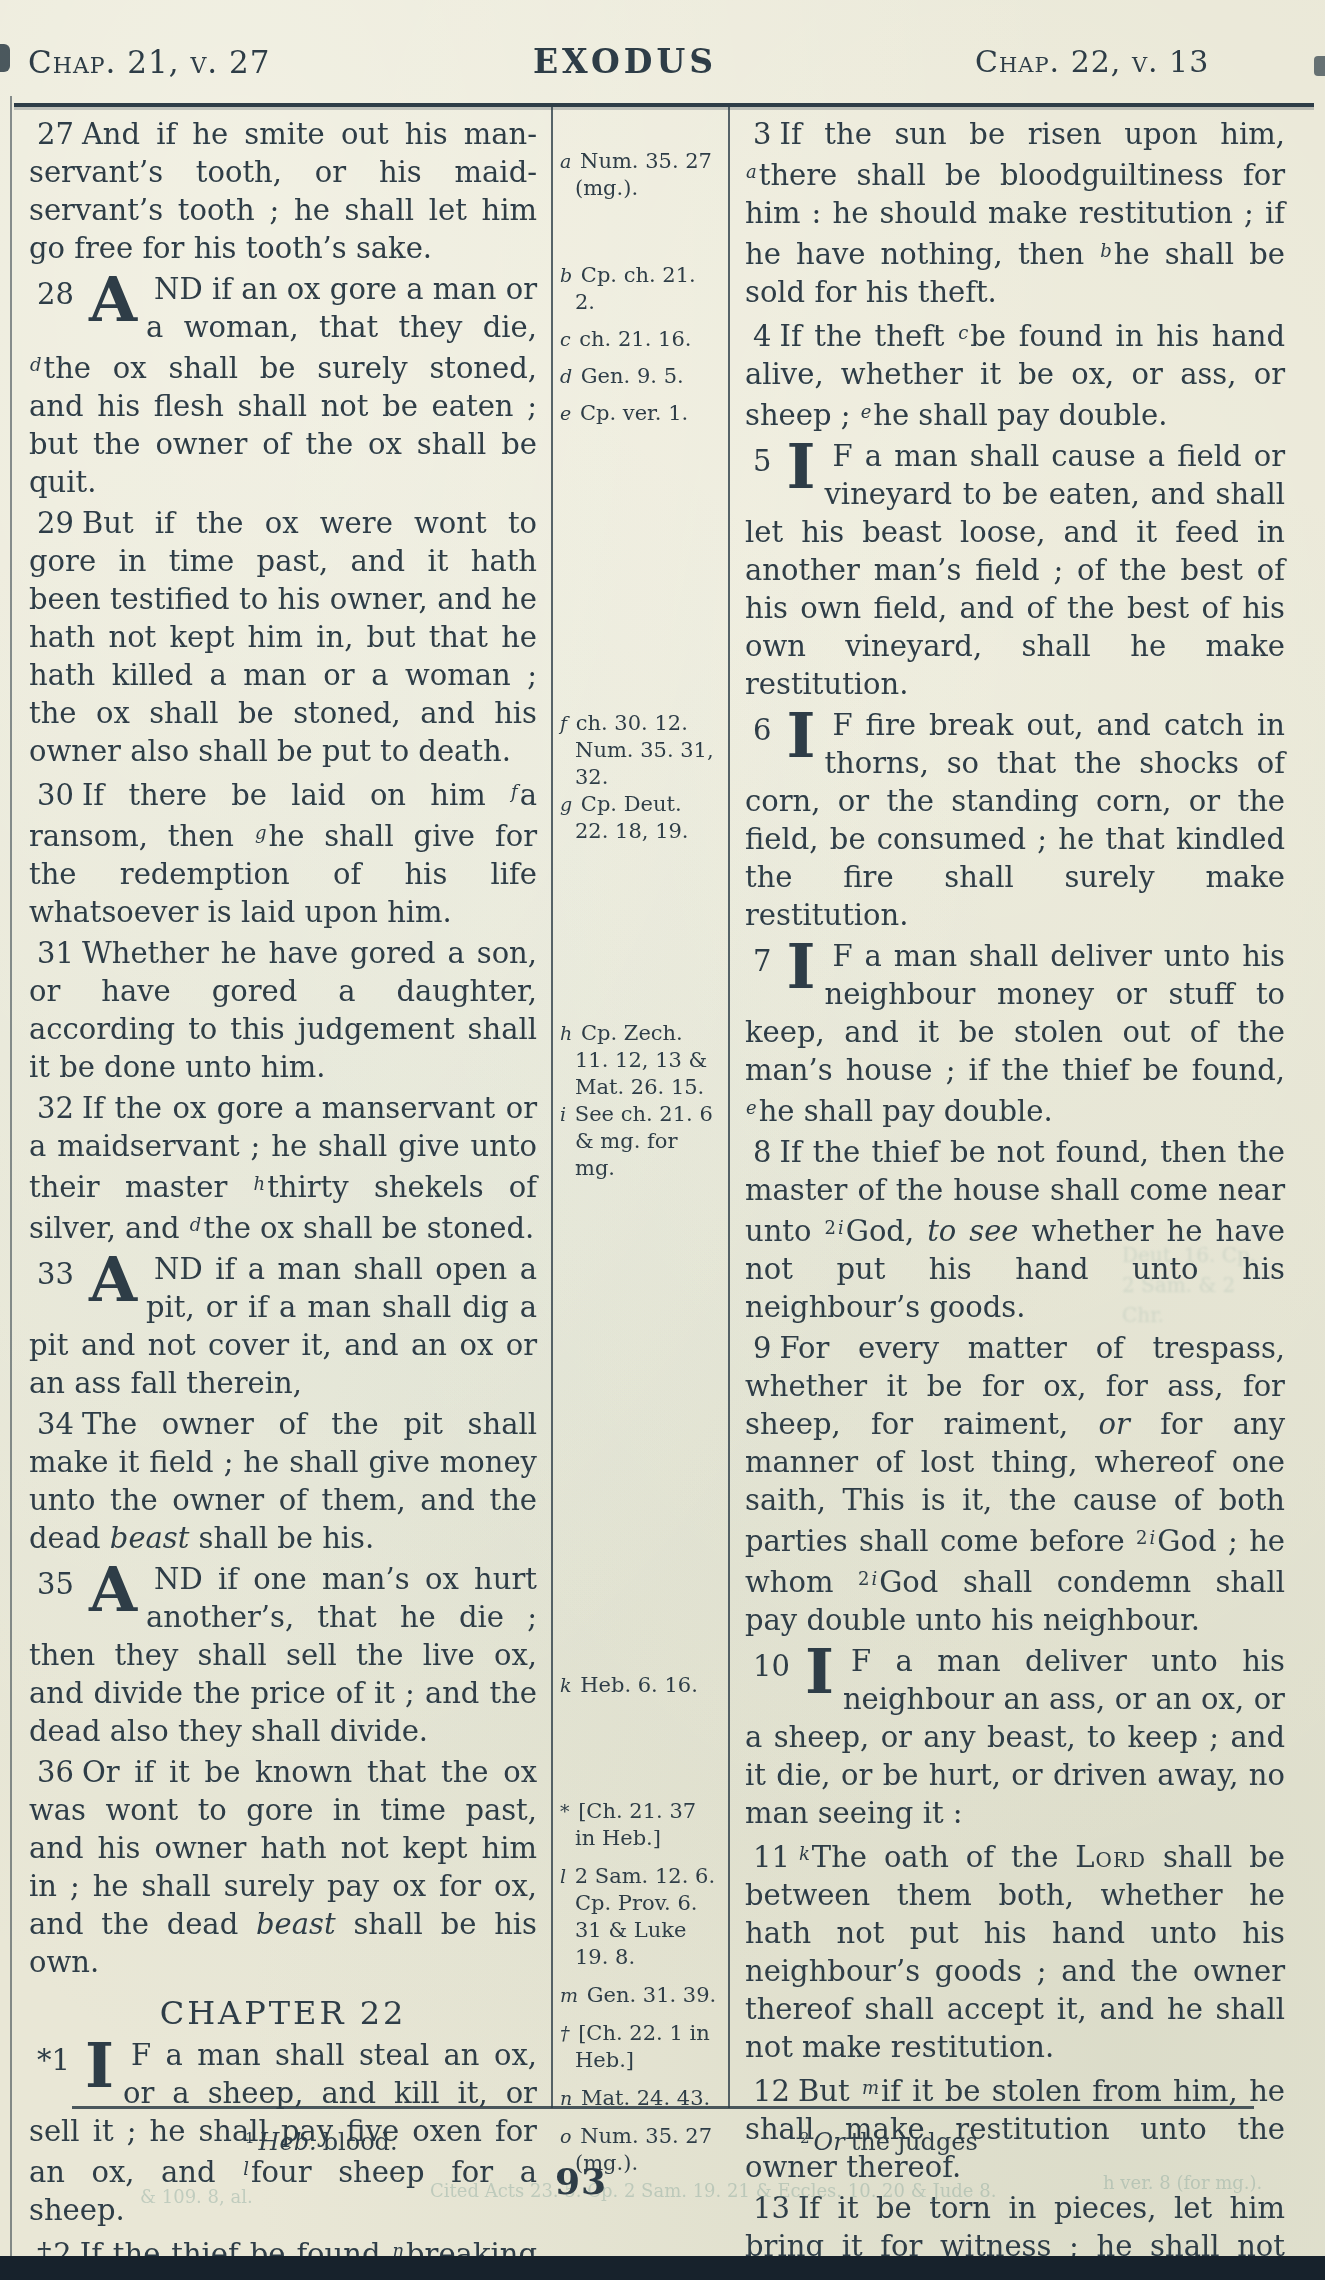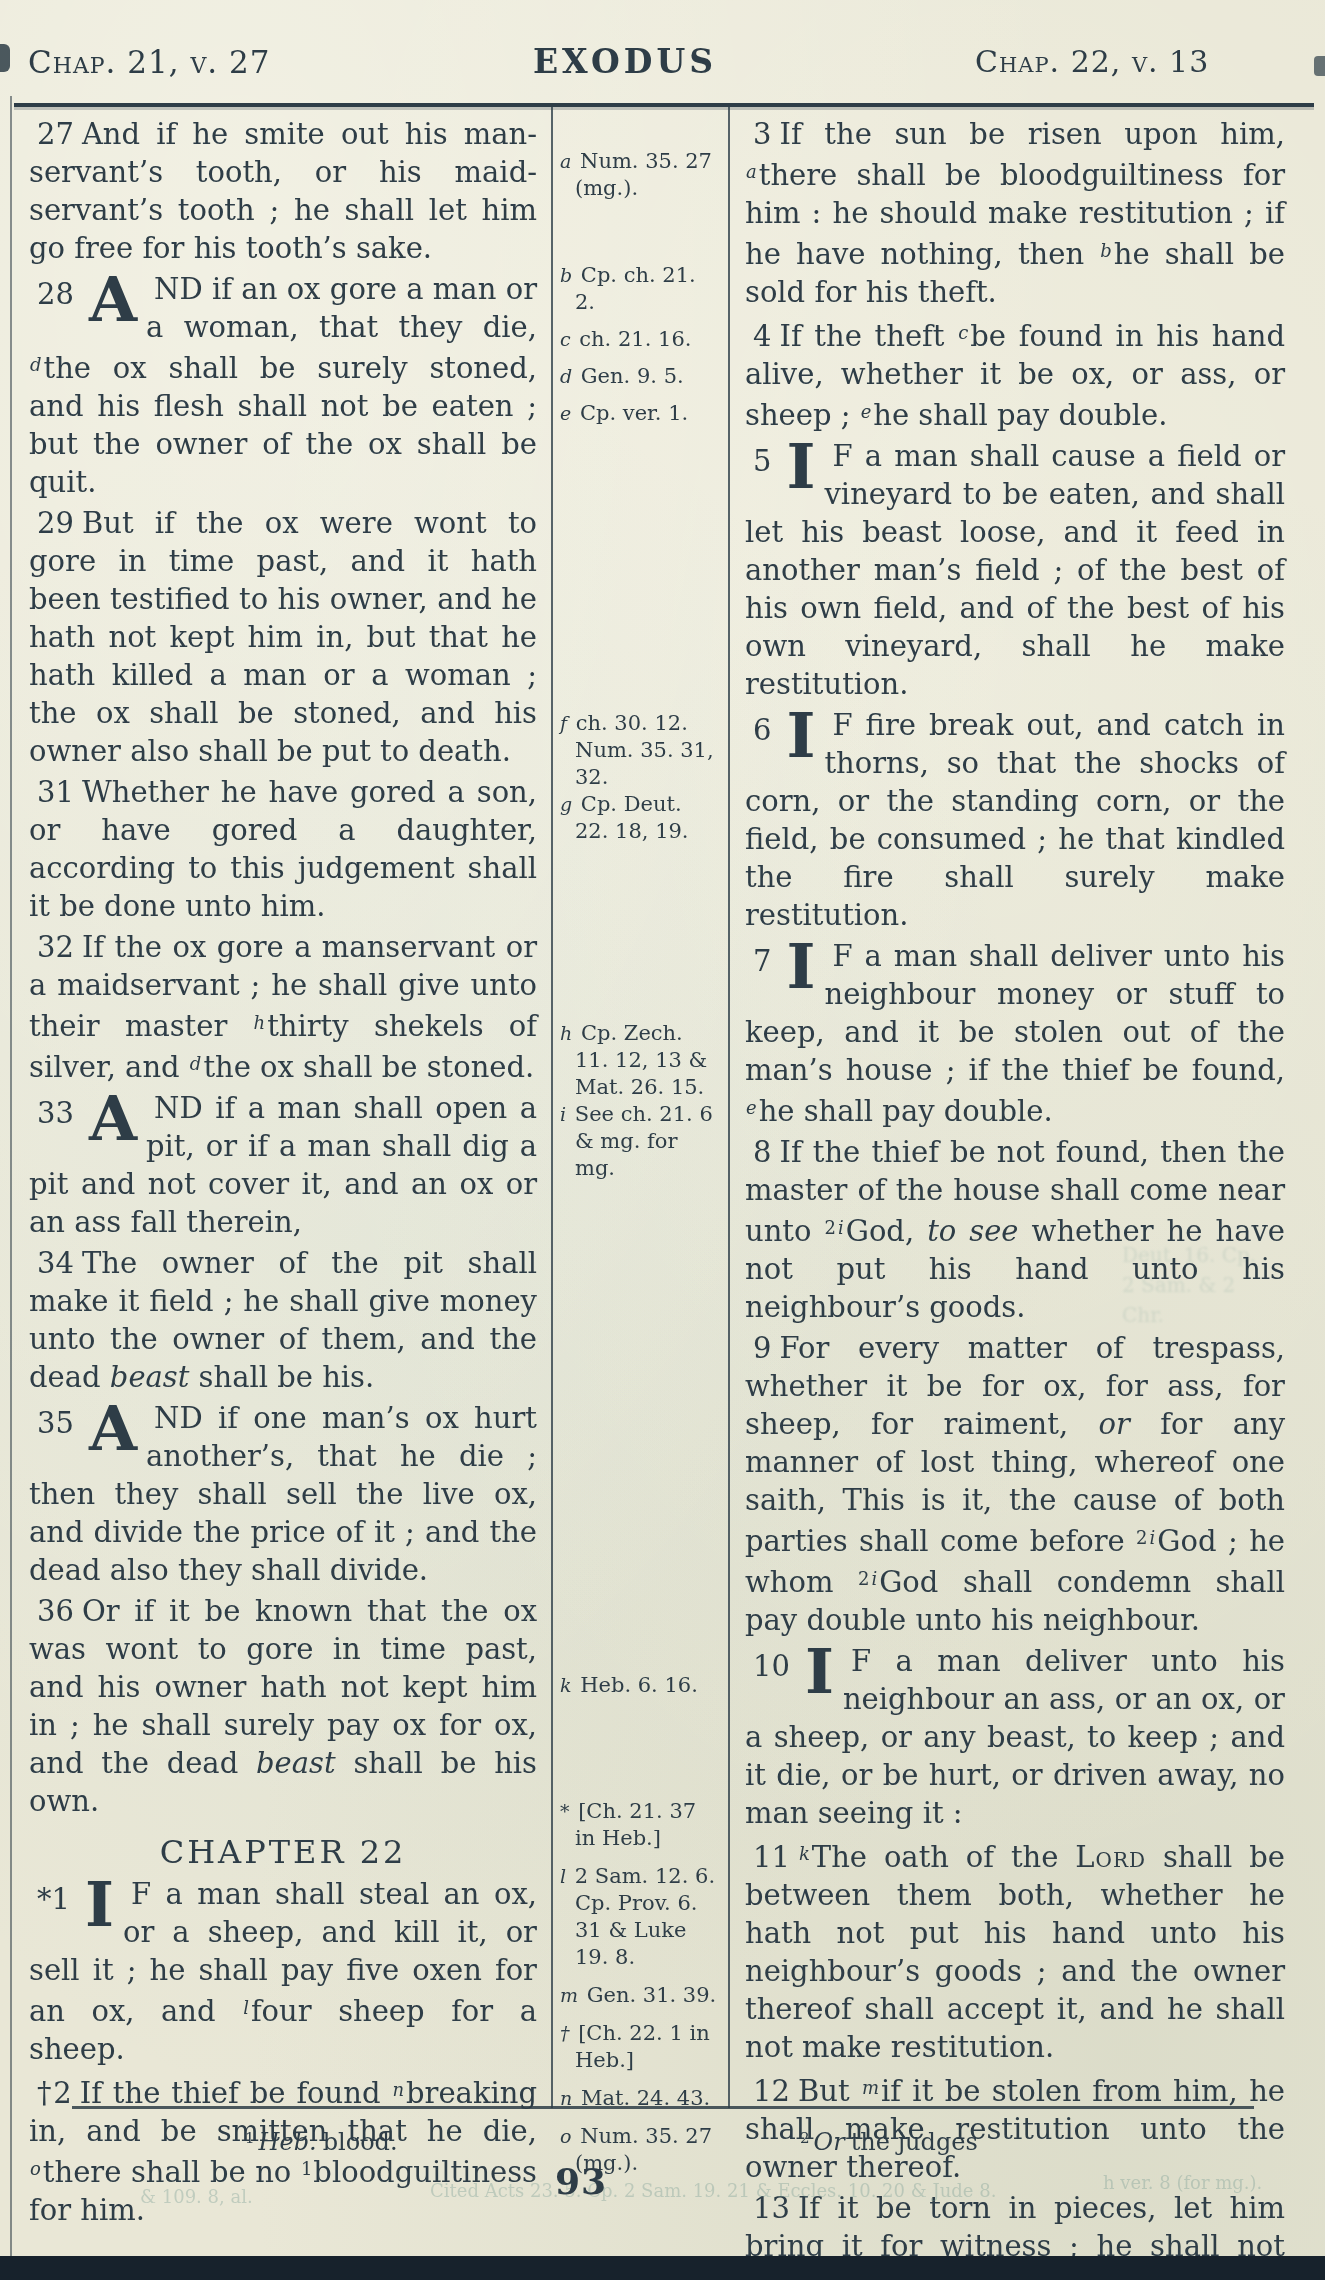--- a/index.html
+++ b/index.html
@@ -85,20 +85,21 @@
   <div class="column-rule right"></div>
 
   <div class="text-col left-col">
     <div>
         <p class="verse"><span class="vnum">27</span><span class="seg-n">And if he smite out his man-servant’s tooth, or his maid-servant’s tooth ; he shall let him go free for his tooth’s sake.</span></p>
         <p class="verse"><span class="dcwrap">
             <span class="vnum">28</span>
             <span class="dropcap">A</span>
           </span><span class="seg-n">ND if an ox gore a man or a woman, that they die, </span><span class="seg-sup">d</span><span class="seg-n">the ox shall be surely stoned, and his flesh shall not be eaten ; but the owner of the ox shall be quit.</span></p>
         <p class="verse"><span class="vnum">29</span><span class="seg-n">But if the ox were wont to gore in time past, and it hath been testified to his owner, and he hath not kept him in, but that he hath killed a man or a woman ; the ox shall be stoned, and his owner also shall be put to death.</span></p>
+        <p class="verse"><span class="vnum">30</span><span class="seg-n">If there be laid on him </span><span class="seg-sup">f</span><span class="seg-n">a ransom, then </span><span class="seg-sup">g</span><span class="seg-n">he shall give for the redemption of his life whatsoever is laid upon him.</span></p>
         <p class="verse"><span class="vnum">31</span><span class="seg-n">Whether he have gored a son, or have gored a daughter, according to this judgement shall it be done unto him.</span></p>
         <p class="verse"><span class="vnum">32</span><span class="seg-n">If the ox gore a manservant or a maidservant ; he shall give unto their master </span><span class="seg-sup">h</span><span class="seg-n">thirty shekels of silver, and </span><span class="seg-sup">d</span><span class="seg-n">the ox shall be stoned.</span></p>
         <p class="verse"><span class="dcwrap">
             <span class="vnum">33</span>
             <span class="dropcap">A</span>
           </span><span class="seg-n">ND if a man shall open a pit, or if a man shall dig a pit and not cover it, and an ox or an ass fall therein,</span></p>
         <p class="verse"><span class="vnum">34</span><span class="seg-n">The owner of the pit shall make it field ; he shall give money unto the owner of them, and the dead </span><span class="seg-i">beast</span><span class="seg-n"> shall be his.</span></p>
         <p class="verse"><span class="dcwrap">
             <span class="vnum">35</span>
             <span class="dropcap">A</span>

